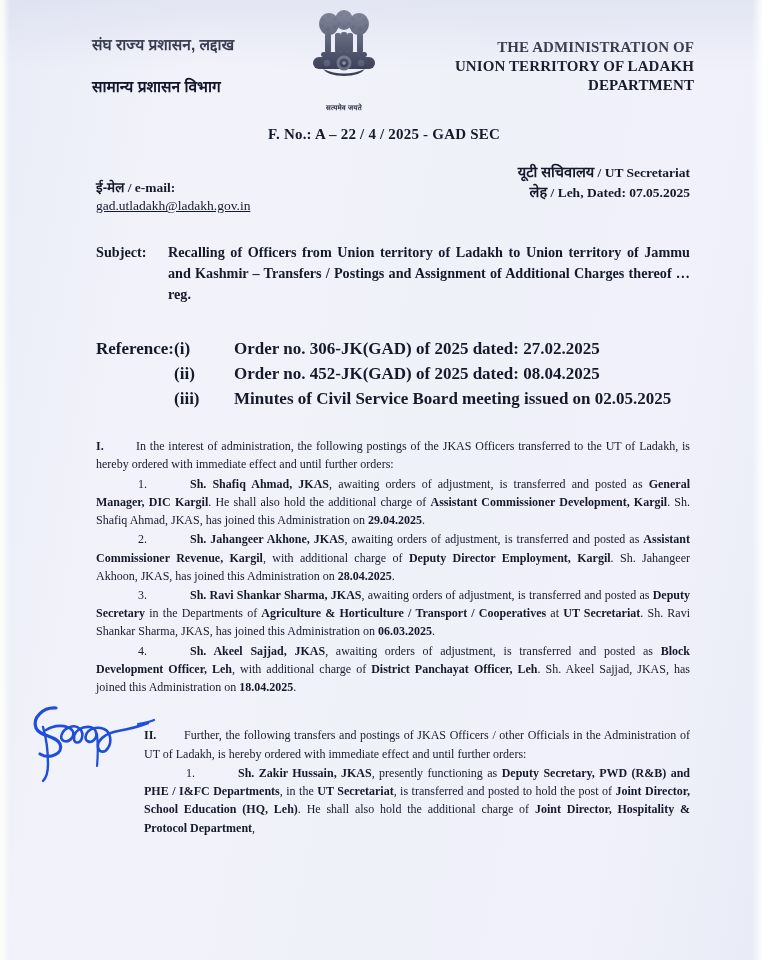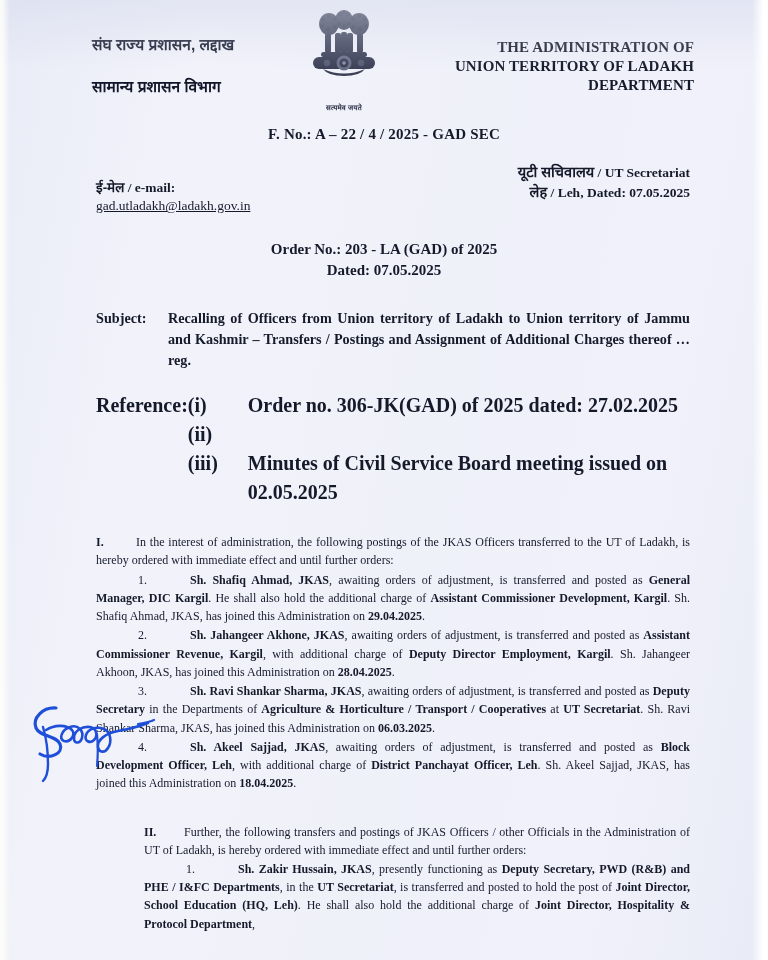--- a/index.html
+++ b/index.html
@@ -145,23 +145,23 @@
     margin-top: 27px;
     font-weight: bold;
     font-size: 14.2px;
     line-height: 1.45;
   }
   .subject .key { flex: 0 0 72px; }
   .subject .val { flex: 1; text-align: justify; }
 
   .reference {
     display: flex;
-    margin-top: 21px;
-    font-weight: bold;
-    font-size: 20px;
+    margin-top: 33px;
+    font-weight: bold;
+    font-size: 17px;
     line-height: 1.45;
   }
   .reference .key { flex: 0 0 78px; }
   .reference .list { flex: 1; }
   .refrow { display: flex; }
   .refrow .rn { flex: 0 0 60px; }
   .refrow .rt { flex: 1; }
 
   .section {
     margin-top: 26px;
@@ -286,41 +286,38 @@
           <span class="hindi">यूटी सचिवालय</span>
           <span>/ UT Secretariat</span>
         </div>
         <div>
           <span class="hindi">लेह</span>
           <span>/ Leh, Dated: 07.05.2025</span>
         </div>
       </div>
     </div>
 
-    <div class="orderline">
-      <div>Order No.: 203 - LA (GAD) of 2025</div>
-      <div>Dated: 07.05.2025</div>
-    </div>
 
     <div class="body-block">
 
       <div class="subject">
         <div class="key">Subject:</div>
         <div class="val">Recalling of Officers from Union territory of Ladakh to Union territory of Jammu and Kashmir – Transfers / Postings and Assignment of Additional Charges thereof … reg.</div>
       </div>
 
       <div class="reference">
         <div class="key">Reference:</div>
         <div class="list">
           <div class="refrow">
             <span class="rn">(i)</span>
             <span class="rt">Order no. 306-JK(GAD) of 2025 dated: 27.02.2025</span>
           </div>
           <div class="refrow">
             <span class="rn">(ii)</span>
+            <span class="rt">Order no. 452-JK(GAD) of 2025 dated: 08.04.2025</span>
           </div>
           <div class="refrow">
             <span class="rn">(iii)</span>
             <span class="rt">Minutes of Civil Service Board meeting issued on 02.05.2025</span>
           </div>
         </div>
       </div>
 
       <div class="section">
         <div class="sec-intro">

